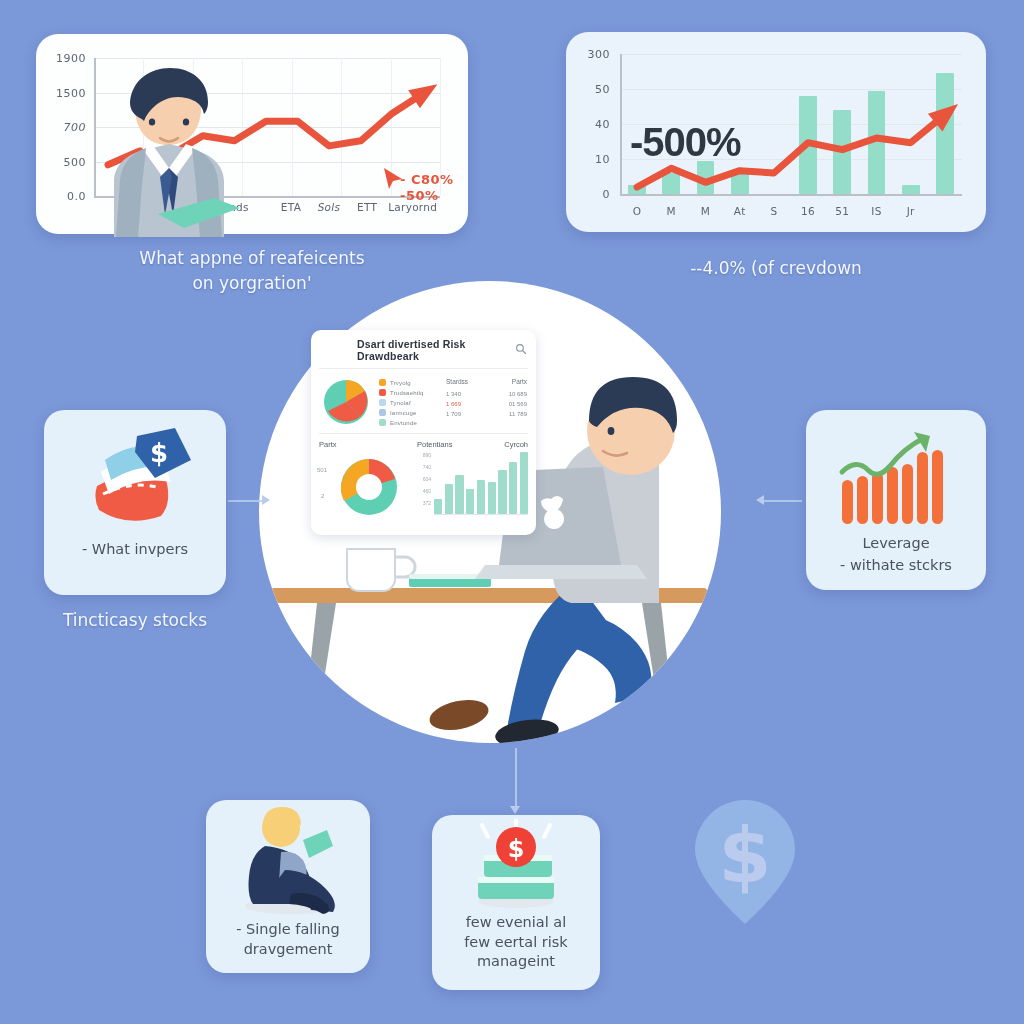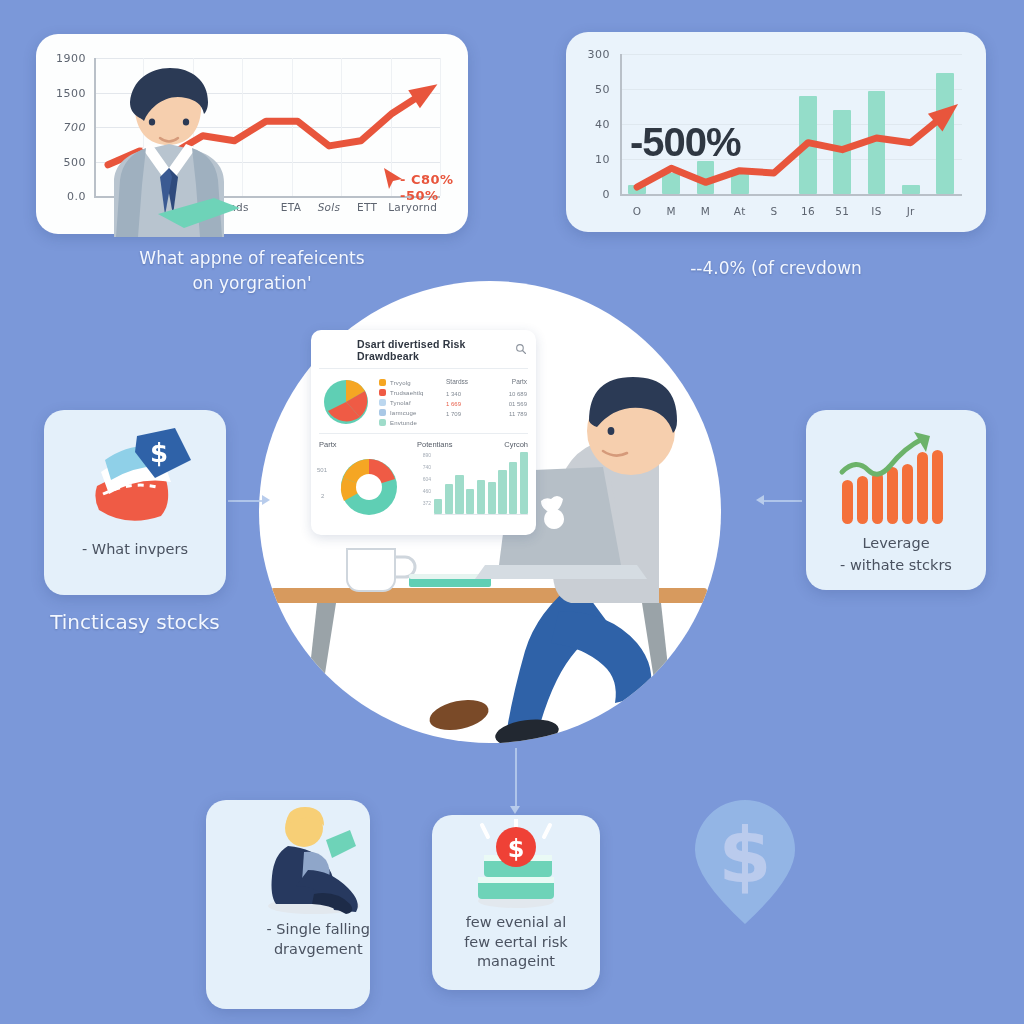--- a/index.html
+++ b/index.html
@@ -89,25 +89,25 @@
     box-shadow:0 4px 14px rgba(30,50,100,.17);
     display:flex;flex-direction:column;align-items:center;justify-content:flex-start;
   }
   .side-card .cap{
     font-size:14.5px;color:#4a5260;text-align:center;line-height:1.35;
     font-family:"DejaVu Sans",sans-serif;
   }
 
   #card-left{left:44px;top:410px;width:182px;height:185px;}
   #card-right{left:806px;top:410px;width:180px;height:180px;}
-  #card-bottom-left{left:206px;top:800px;width:164px;height:209px;align-items:flex-end;}
+  #card-bottom-left{left:206px;top:800px;width:164px;height:173px;}
   #card-bottom-center{left:432px;top:815px;width:168px;height:175px;}
 
   .below-cap{
-    position:absolute;color:#f2f7ff;font-size:20px;text-align:center;
+    position:absolute;color:#f2f7ff;font-size:17px;text-align:center;
     text-shadow:0 1px 2px rgba(40,60,110,.32);
     font-family:"DejaVu Sans",sans-serif;
   }
 
   
   .conn{position:absolute;background:#b8ccec;height:2px;opacity:.85;}
   .conn.v{width:2px;height:auto;}
   .arrow-head{position:absolute;width:0;height:0;}
 
   .dollar-pin{position:absolute;left:690px;top:800px;width:110px;height:125px;opacity:.55;}

